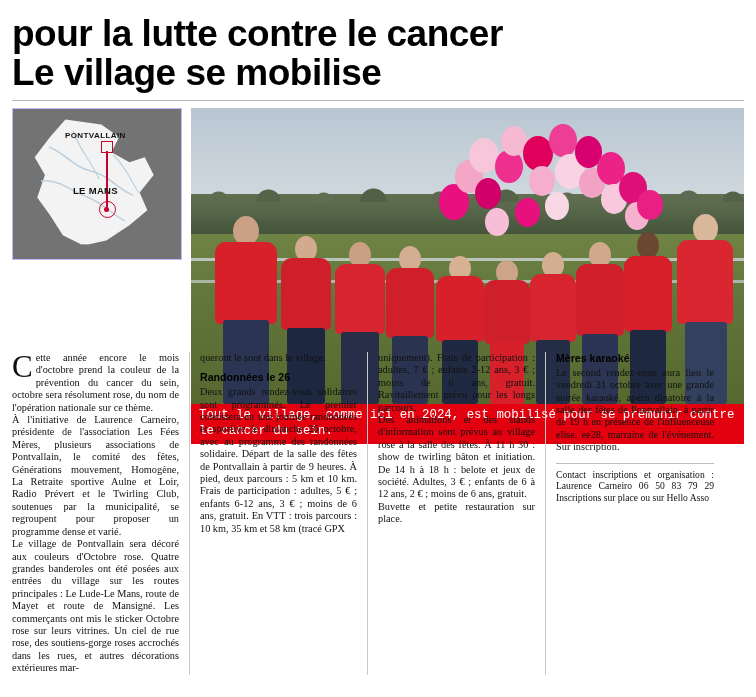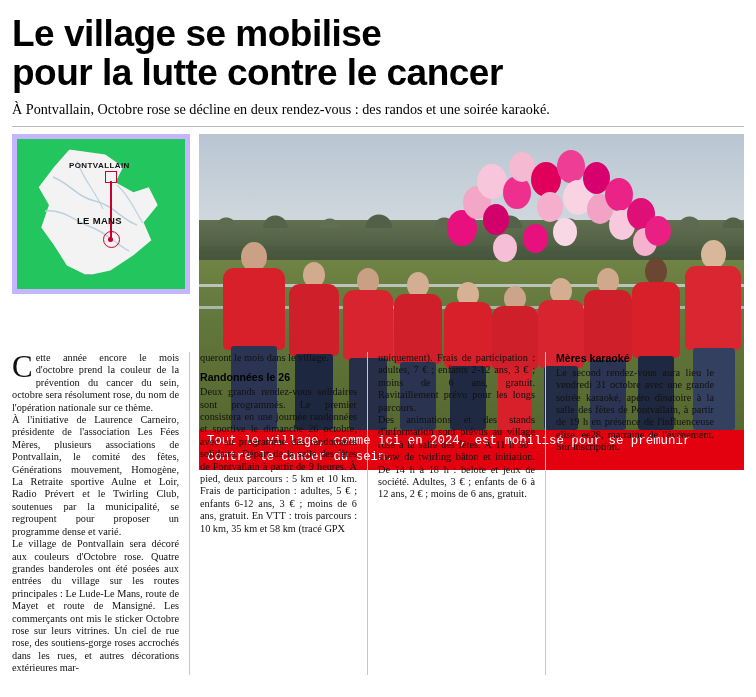--- a/index.html
+++ b/index.html
@@ -50,22 +50,22 @@
     margin: 7px 12px 0 12px;
     display: flex;
     gap: 9px;
     align-items: flex-start;
   }
   
   .map {
     position: relative;
     width: 168px;
     height: 150px;
-    background: #22c55e;
-    border: 5px solid #c4b5fd;
+    background: #737373;
+    border: 1px solid #c4b5fd;
     overflow: hidden;
     flex: 0 0 auto;
   }
   .map .dept {
     position: absolute;
     left: 14px;
     top: 10px;
     width: 128px;
     height: 126px;
     background: #f3f3f3;
@@ -315,25 +315,24 @@
     font-size: 9.6px;
     line-height: 1.2;
   }
 </style>
 </head>
 <body>
 
 <div class="page">
 
   <h1 class="headline">
+    <span class="line">pour la lutte contre le cancer</span>
     <span class="line">Le village se mobilise</span>
-    <span class="line">pour la lutte contre le cancer</span>
   </h1>
 
-  <div class="subhead">À Pontvallain, Octobre rose se décline en deux rendez-vous : des randos et une soirée karaoké.</div>
 
   <div class="rule-top"></div>
 
   <div class="media">
 
     <div class="map">
       <div class="dept"></div>
       <div class="dept-outline"></div>
       <svg class="rivers" viewBox="0 0 168 150">
         <path d="M36 38 C52 44, 60 58, 78 62 C96 66, 104 80, 120 86" fill="none" stroke="#bcd0de" stroke-width="1.6"></path>
@@ -440,29 +439,31 @@
 
   <div class="cols">
 
     <div class="col c1">
       <p class="dropcap">Cette année encore le mois d'octobre prend la couleur de la prévention du cancer du sein, octobre sera résolument rose, du nom de l'opération nationale sur ce thème.</p>
       <p>À l'initiative de Laurence Carneiro, présidente de l'association Les Fées Mères, plusieurs associations de Pontvallain, le comité des fêtes, Générations mouvement, Homogène, La Retraite sportive Aulne et Loir, Radio Prévert et le Twirling Club, soutenues par la municipalité, se regroupent pour proposer un programme dense et varié.</p>
       <p>Le village de Pontvallain sera décoré aux couleurs d'Octobre rose. Quatre grandes banderoles ont été posées aux entrées du village sur les routes principales : Le Lude-Le Mans, route de Mayet et route de Mansigné. Les commerçants ont mis le sticker Octobre rose sur leurs vitrines. Un ciel de rue rose, des soutiens-gorge roses accrochés dans les rues, et autres décorations extérieures mar-</p>
     </div>
 
     <div class="col c2">
-      <p>queront le mois dans le village.</p>
+      <p>queront le sont dans le village.</p>
       <p class="subhead-in">Randonnées le 26</p>
       <p>Deux grands rendez-vous solidaires sont programmés. Le premier consistera en une journée randonnées et sportive le dimanche 26 octobre, avec au programme des randonnées solidaire. Départ de la salle des fêtes de Pontvallain à partir de 9 heures. À pied, deux parcours : 5 km et 10 km. Frais de participation : adultes, 5 € ; enfants 6-12 ans, 3 € ; moins de 6 ans, gratuit. En VTT : trois parcours : 10 km, 35 km et 58 km (tracé GPX</p>
     </div>
 
     <div class="col c3">
       <p>uniquement). Frais de participation : adultes, 7 € ; enfants 2-12 ans, 3 € ; moins de 6 ans, gratuit. Ravitaillement prévu pour les longs parcours.</p>
       <p>Des animations et des stands d'information sont prévus au village rose à la salle des fêtes. À 11 h 30 : show de twirling bâton et initiation. De 14 h à 18 h : belote et jeux de société. Adultes, 3 € ; enfants de 6 à 12 ans, 2 € ; moins de 6 ans, gratuit.</p>
+      <p>Buvette et petite restauration sur place.</p>
     </div>
 
     <div class="col c4">
       <p class="subhead-in first">Mères karaoké</p>
       <p>Le second rendez-vous aura lieu le vendredi 31 octobre avec une grande soirée karaoké, apéro dînatoire à la salle des fêtes de Pontvallain, à partir de 19 h en présence de l'influenceuse elise. ee28, marraine de l'événement. Sur inscription.</p>
+      <p class="contact">Contact inscriptions et organisation : Laurence Carneiro 06 50 83 79 29 Inscriptions sur place ou sur Hello Asso</p>
     </div>
 
   </div>
 </div>
 
 </body></html>

